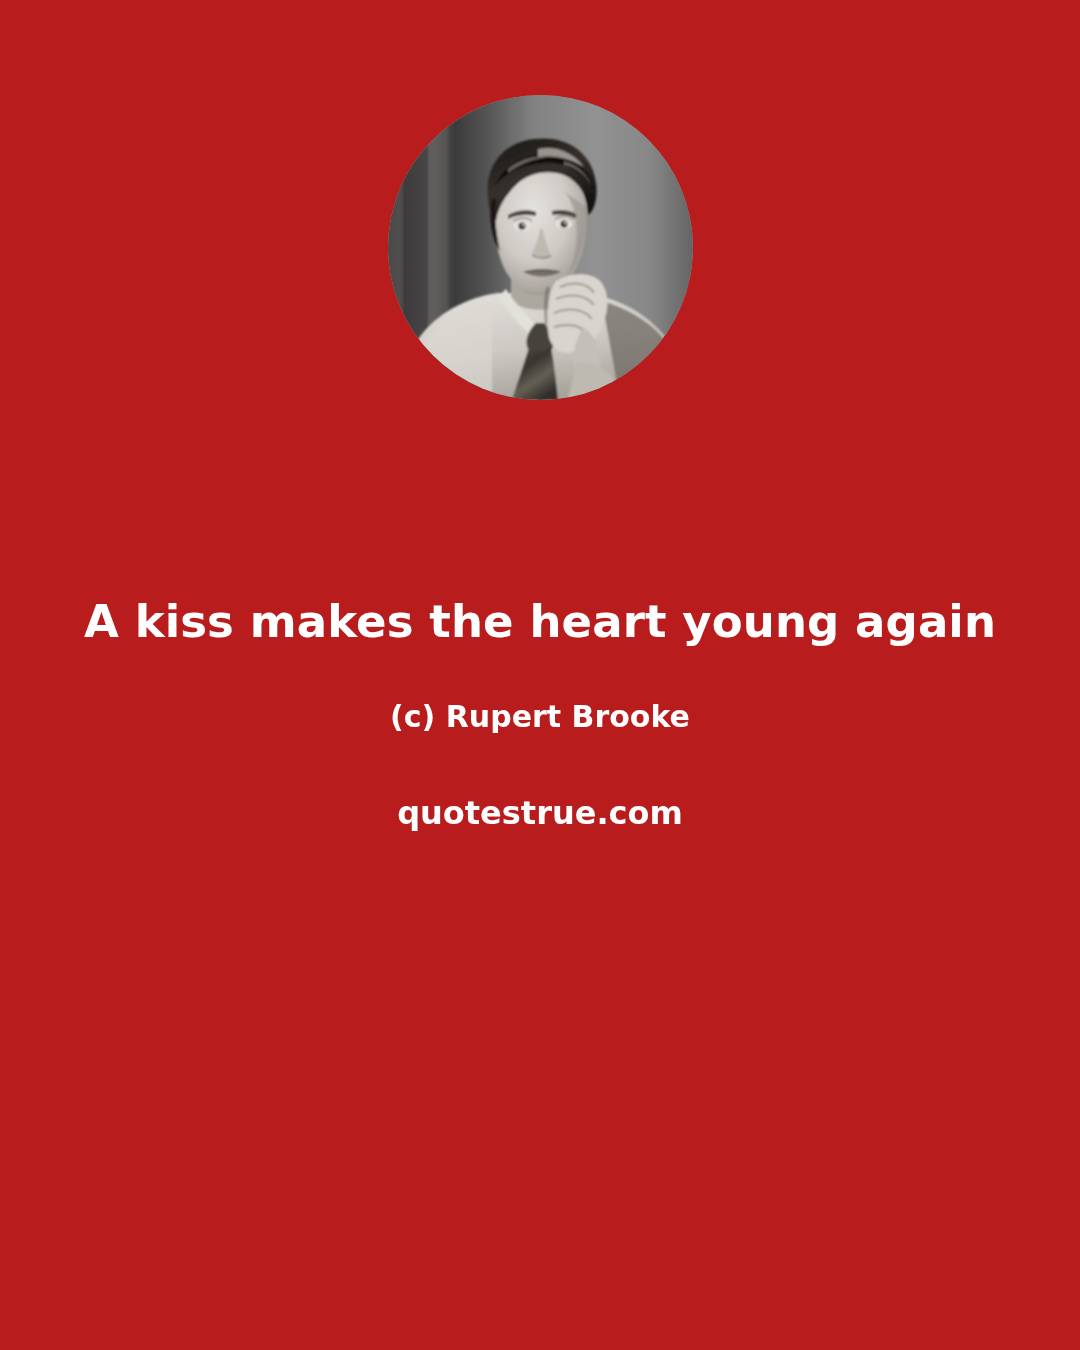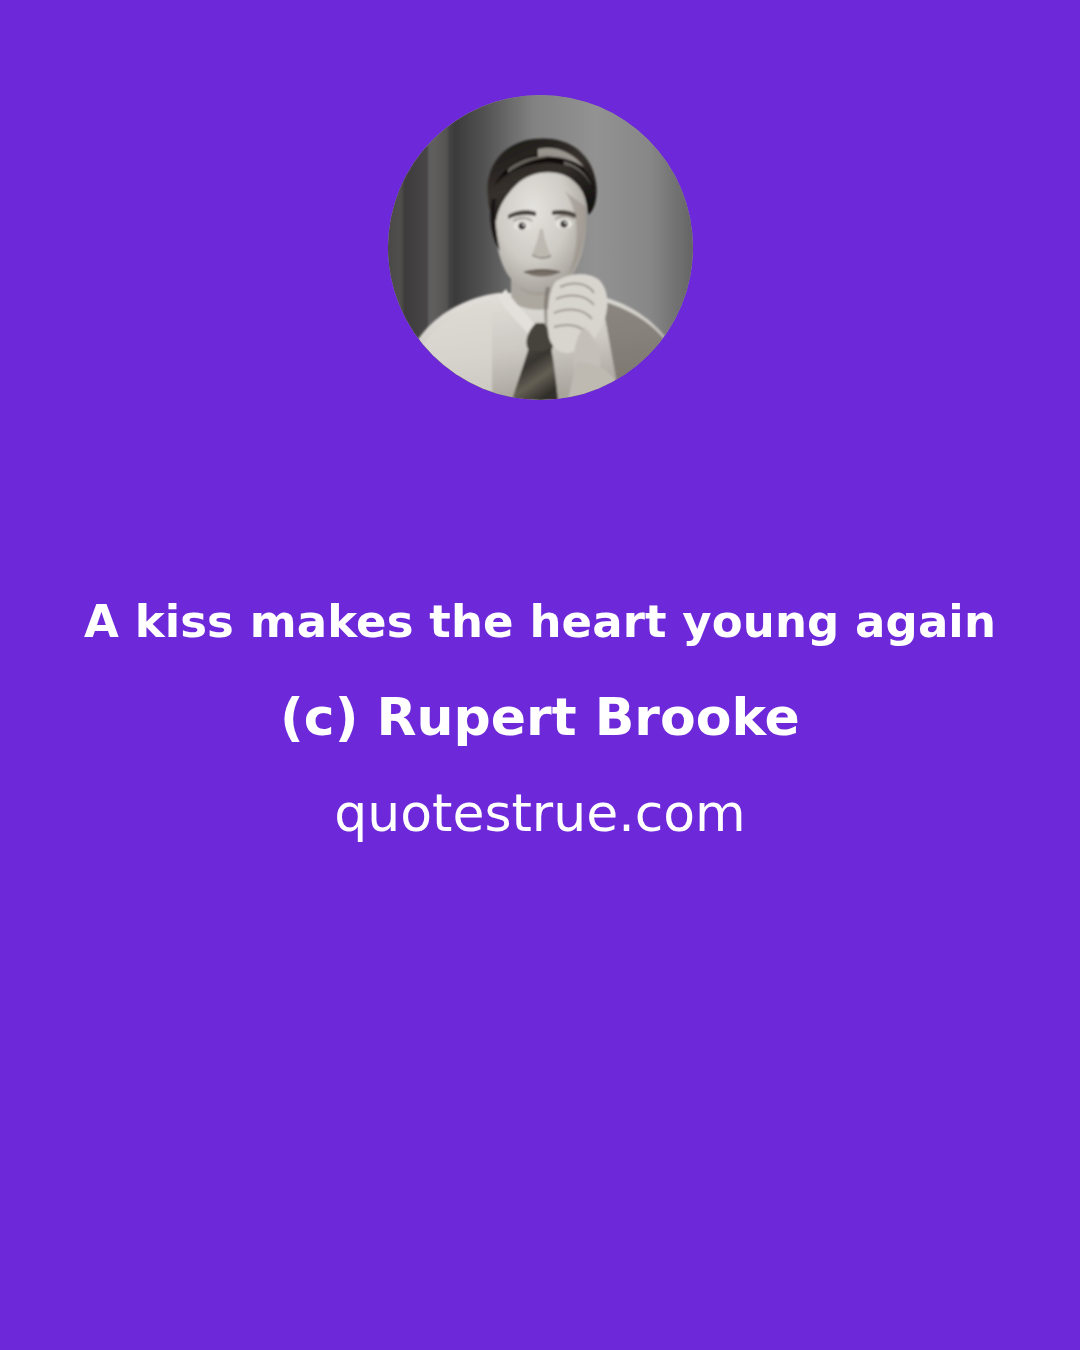--- a/index.html
+++ b/index.html
@@ -11,21 +11,21 @@
     height: 1350px;
     background: #3d5be2;
     font-family: "DejaVu Sans", sans-serif;
     overflow: hidden;
     position: relative;
   }
 
   .card {
     position: absolute;
     inset: 0;
-    background: #6d28d9;
+    background: #b91c1c;
   }
 
   
   .portrait-wrap {
     position: absolute;
     left: 388px;
     top: 95px;
     width: 305px;
     height: 305px;
     border-radius: 50%;
@@ -51,30 +51,30 @@
   .quote-line {
     font-size: 45px;
     font-weight: bold;
     line-height: 93px;
     letter-spacing: 0.1px;
     color: #ffffff;
     white-space: nowrap;
   }
 
   .attribution {
-    font-size: 52px;
+    font-size: 30px;
     font-weight: bold;
     line-height: 98px;
     color: #ffffff;
     white-space: nowrap;
   }
 
   .website {
-    font-size: 52px;
-    font-weight: normal;
+    font-size: 32px;
+    font-weight: bold;
     line-height: 95px;
     color: #ffffff;
     white-space: nowrap;
   }
 </style>
 </head>
 <body>
 
 <div class="card">
 

